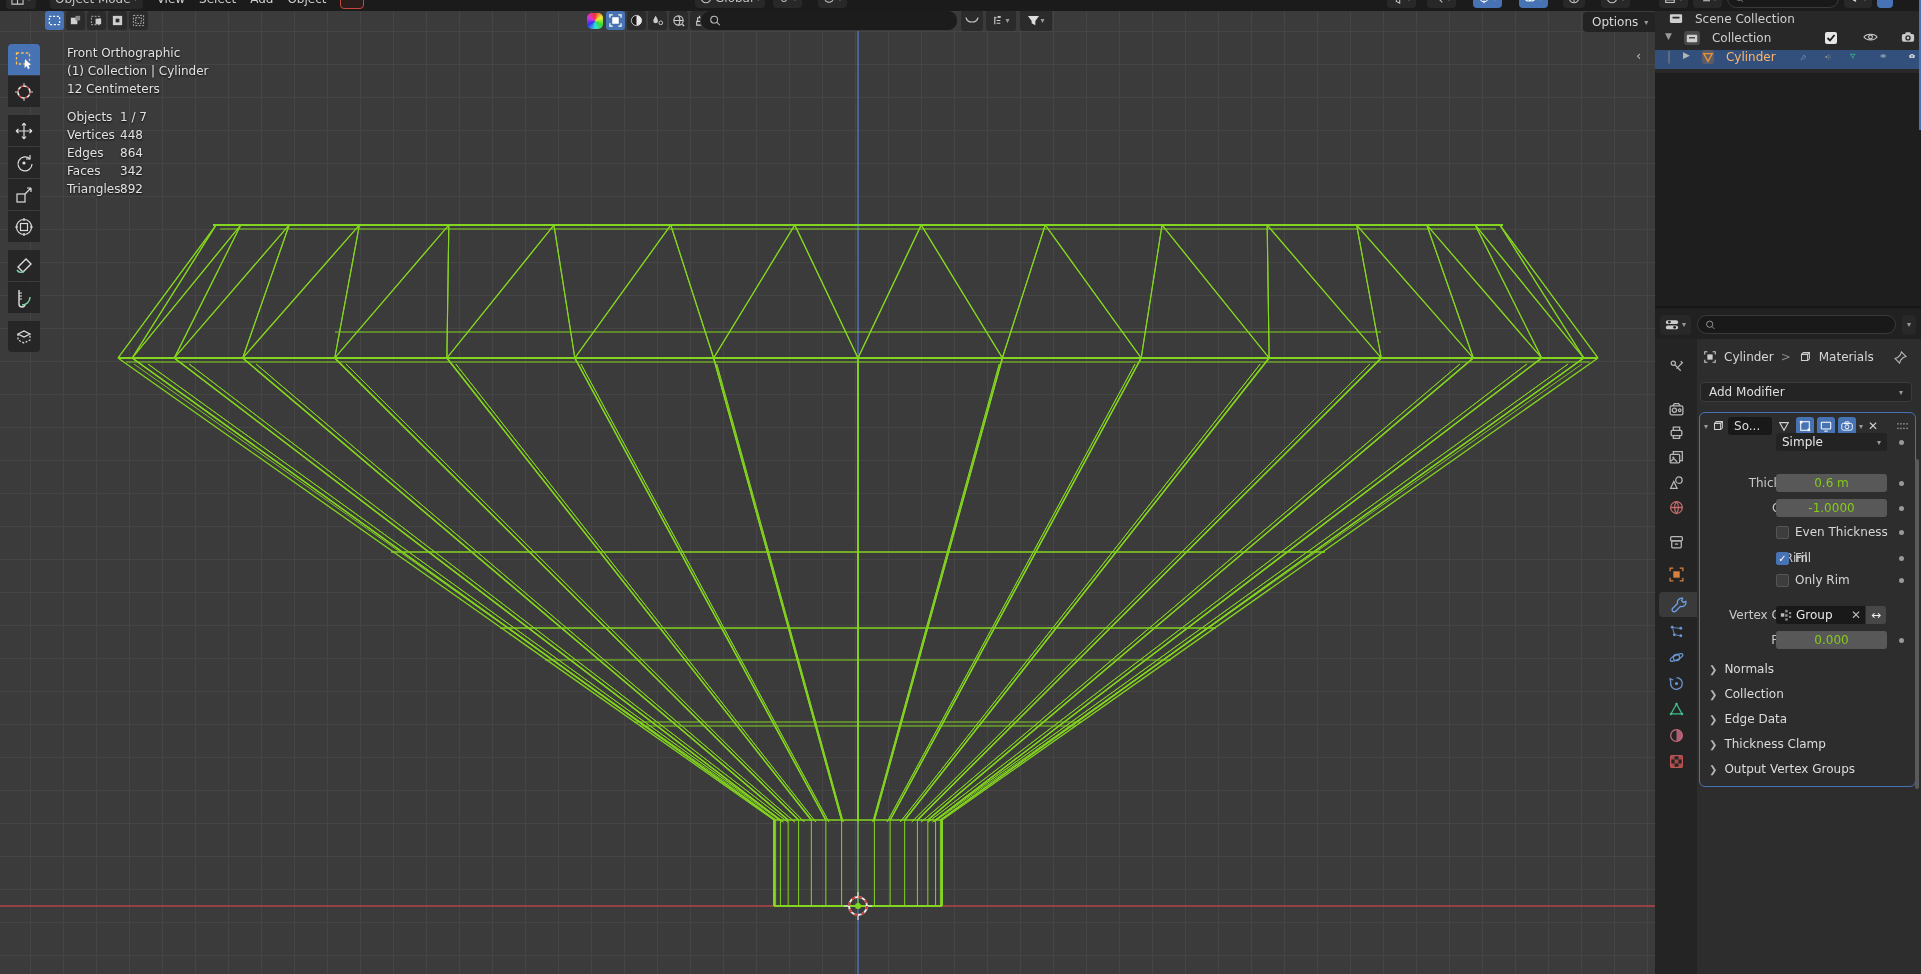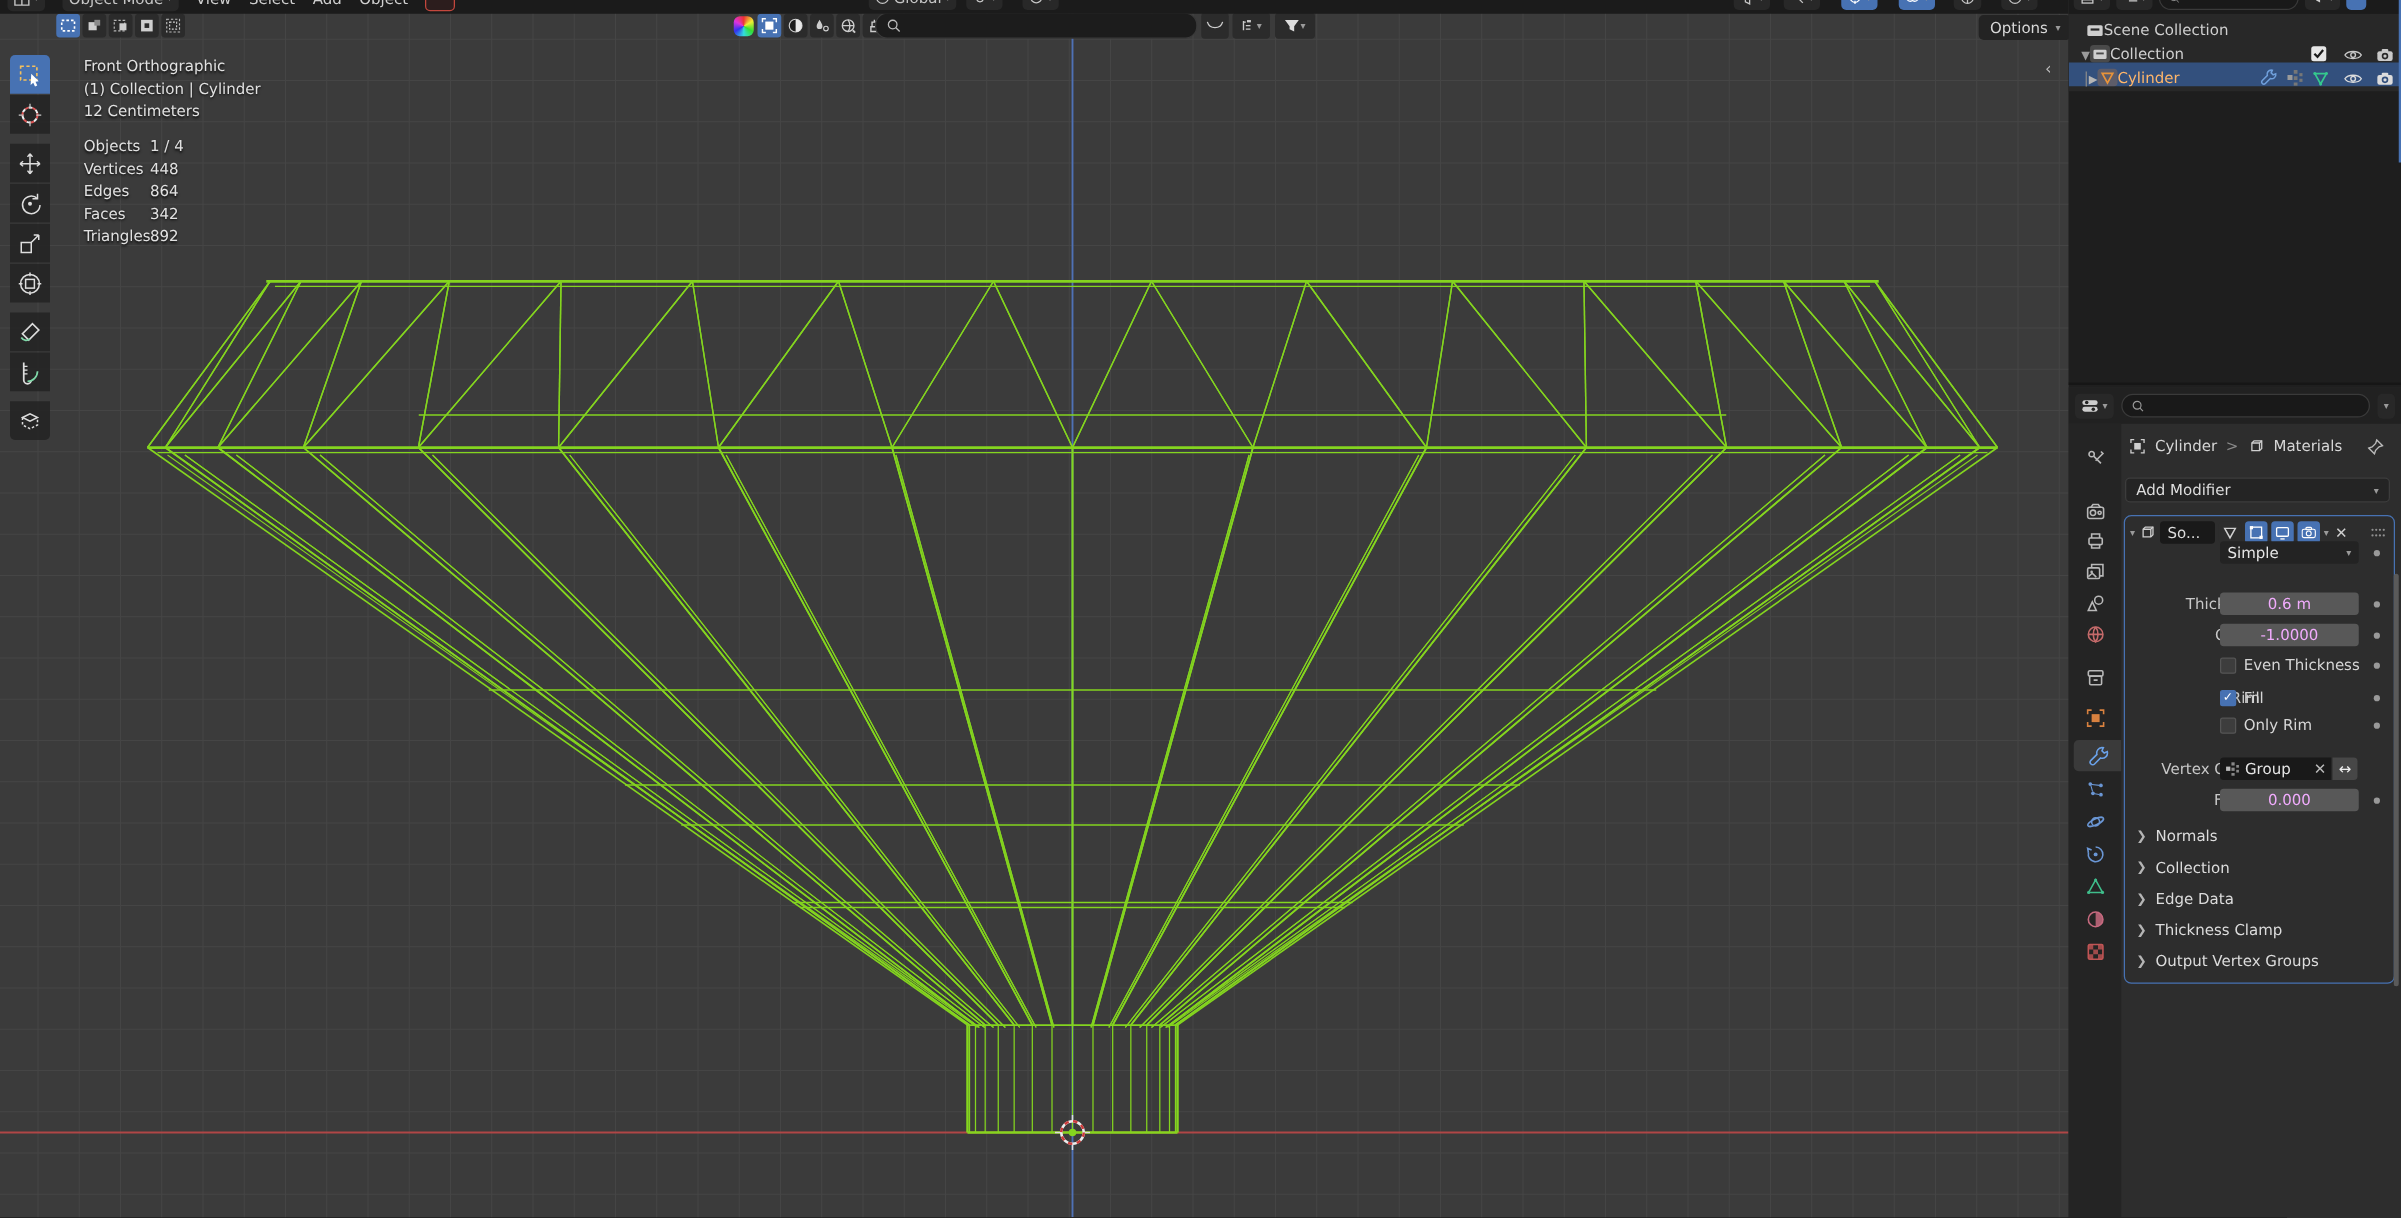--- a/index.html
+++ b/index.html
@@ -36,21 +36,21 @@
   .overlay{position:absolute;left:67px;top:44px;z-index:4;color:#e2e2e2;text-shadow:0 1px 2px rgba(0,0,0,.85);line-height:18px;}
   .stats{margin-top:10px;}
   .stats .srow{display:flex;line-height:18px;}
   .stats .sl{width:53px;}
   .sidebar-chev{position:absolute;left:1636px;top:48px;color:#bbb;font-size:13px;z-index:5;}
   
   .side{position:absolute;left:1655px;top:0;width:266px;height:974px;background:#1f1f1f;}
   .outliner{position:absolute;left:0;top:0;width:266px;height:308px;background:#1e1e1e;overflow:hidden;border-bottom:2px solid #161616;}
   .outliner .rowsbg{position:absolute;left:0;top:11px;width:266px;height:62px;background:#282828;}
   .ohdr{position:absolute;left:0;top:-14px;height:25px;width:266px;background:#1b1b1b;display:flex;align-items:center;gap:5px;padding:0 4px;}
-  .orow{position:absolute;left:0;width:266px;height:19px;display:flex;align-items:flex-end;gap:0;color:#cfcfcf;}
+  .orow{position:absolute;left:0;width:266px;height:19px;display:flex;align-items:flex-start;gap:12px;color:#cfcfcf;}
   .orow.sel{background:#33507d;}
   .orow .grow{flex:1;}
   .oblue{position:absolute;right:0;top:0;width:2px;height:130px;background:#4772b3;}
   .meshchip{width:16px;height:14px;border-radius:3px;background:rgba(205,125,55,.28);display:flex;align-items:center;justify-content:center;}
   .cylname{color:#ffb66a;}
   
   .props{position:absolute;left:0;top:310px;width:266px;height:664px;background:#2d2d2d;}
   .phdr{position:absolute;left:0;top:0;width:266px;height:29px;background:#212121;display:flex;align-items:center;gap:6px;padding:0 5px;}
   .ppill{flex:1;height:19px;background:#191919;border:1px solid #3a3a3a;border-radius:10px;display:flex;align-items:center;padding:0 7px;gap:5px;}
   .ppill input{background:transparent;border:0;outline:0;color:#ddd;width:100%;font-size:11px;}
@@ -61,21 +61,21 @@
   .crumbs{position:absolute;left:6px;top:11px;display:flex;align-items:center;gap:7px;color:#d6d6d6;}
   .pin{position:absolute;right:14px;top:12px;color:#b9b9b9;}
   .addmod{position:absolute;left:3px;top:43px;width:212px;height:20px;background:#242424;border:1px solid #3c3c3c;border-radius:4px;display:flex;align-items:center;justify-content:space-between;padding:0 8px;color:#dedede;}
   .modpanel{position:absolute;left:2px;top:73px;width:217px;height:375px;background:#2d2d2d;border:1px solid #4772b3;border-radius:6px;}
   .mhdr{position:absolute;left:0;top:0;width:100%;height:26px;display:flex;align-items:center;gap:3px;padding:0 4px;}
   .namechip{background:#191919;border-radius:3px;height:18px;display:flex;align-items:center;padding:0 6px;color:#ddd;width:44px;}
   .tgl{width:18px;height:18px;border-radius:3px;display:flex;align-items:center;justify-content:center;background:#2d2d2d;}
   .tgl.blue{background:#4772b3;}
   .mrow{position:absolute;left:0;width:100%;height:18px;display:flex;align-items:center;}
   .mlabel{position:absolute;right:107px;text-align:right;color:#c8c8c8;white-space:nowrap;}
-  .mfield{position:absolute;left:76px;width:111px;height:18px;border-radius:3px;display:flex;align-items:center;justify-content:center;color:#f0abfc;}
+  .mfield{position:absolute;left:76px;width:111px;height:18px;border-radius:3px;display:flex;align-items:center;justify-content:center;color:#84cc16;}
   .slider{background:#585858;}
   .ddown{background:#232323;justify-content:space-between;padding:0 6px;color:#e6e6e6;}
   .dot{position:absolute;left:199px;width:5px;height:5px;border-radius:50%;background:#999;}
   .cbx{position:absolute;left:76px;width:13px;height:13px;border-radius:2px;background:#3d3d3d;border:1px solid #555;}
   .cbx.on{background:#4772b3;border-color:#4772b3;color:#fff;font-size:10px;display:flex;align-items:center;justify-content:center;}
   .cblabel{position:absolute;left:95px;color:#d6d6d6;white-space:nowrap;}
   .vgfield{position:absolute;left:76px;width:89px;height:18px;background:#191919;border-radius:3px 0 0 3px;display:flex;align-items:center;gap:4px;padding:0 4px;color:#e6e6e6;justify-content:center;}
   .vginv{position:absolute;left:166px;width:20px;height:18px;background:#474747;border-radius:0 3px 3px 0;display:flex;align-items:center;justify-content:center;color:#eee;}
   .section{display:flex;align-items:center;gap:7px;position:absolute;left:9px;color:#dcdcdc;}
   .schev{color:#b5b5b5;font-size:10px;}
@@ -496,21 +496,21 @@
         </div>
     </div>
 
     <div class="overlay">
       <div>Front Orthographic</div>
       <div>(1) Collection | Cylinder</div>
       <div>12 Centimeters</div>
       <div class="stats" id="stats">
           <div class="srow">
             <span class="sl">Objects</span>
-            <span>1 / 4</span>
+            <span>1 / 7</span>
           </div>
           <div class="srow">
             <span class="sl">Vertices</span>
             <span>448</span>
           </div>
           <div class="srow">
             <span class="sl">Edges</span>
             <span>864</span>
           </div>
           <div class="srow">

